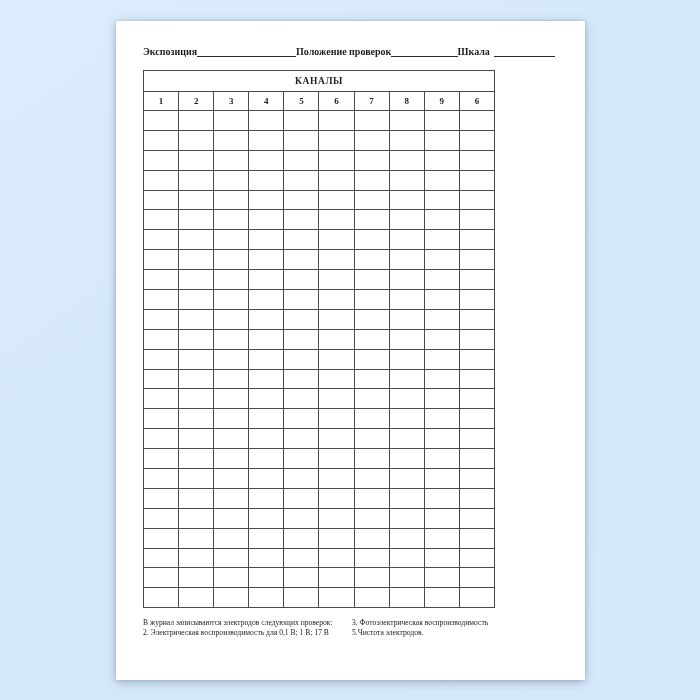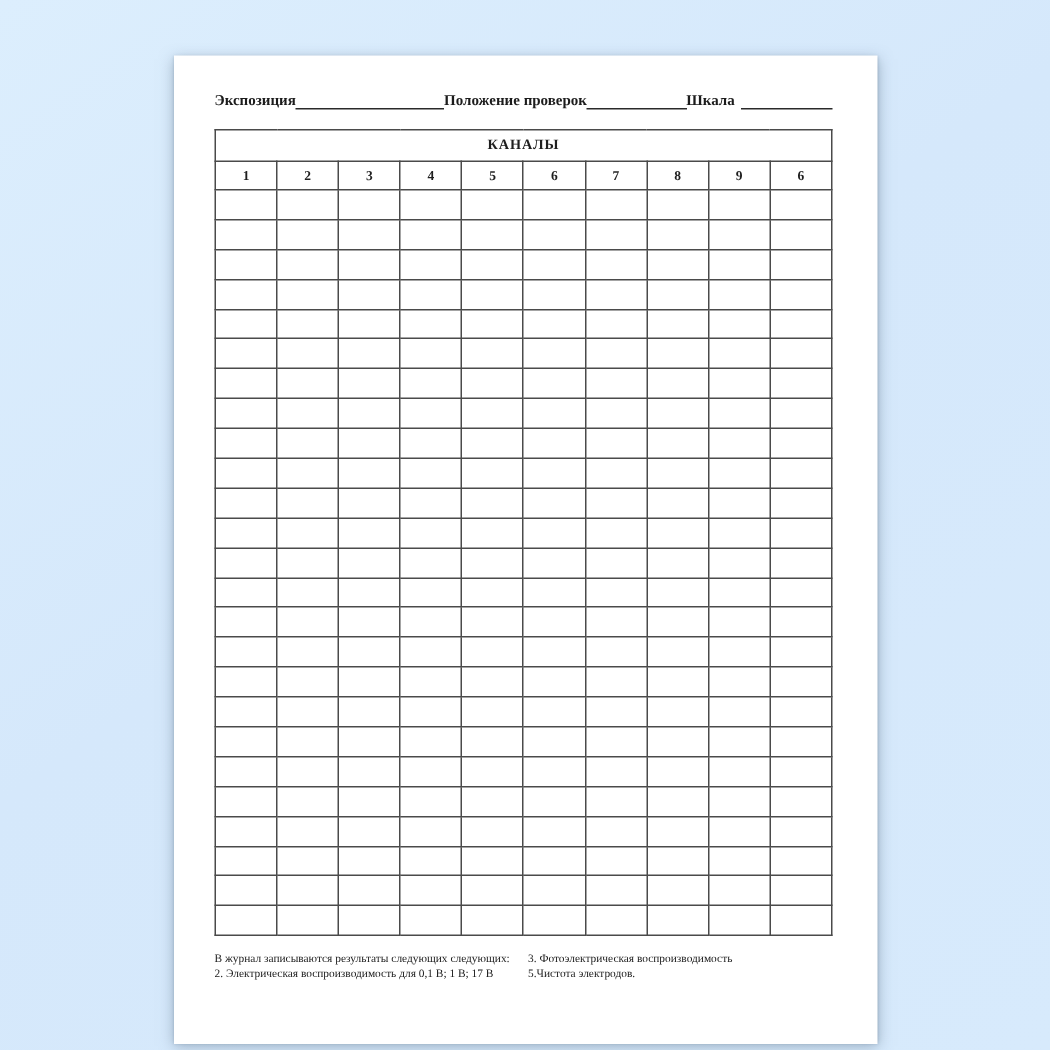--- a/index.html
+++ b/index.html
@@ -18,21 +18,20 @@
     position: absolute;
     left: 116px;
     top: 21px;
     width: 469px;
     height: 659px;
     background: #ffffff;
     box-shadow: 0 2px 9px rgba(96, 117, 140, 0.5), 0 0 2px rgba(96, 117, 140, 0.35);
     box-sizing: border-box;
     padding: 24px 30px 0 27px;
     color: #1f1f1f;
-    margin-top: 16px;
   }
   
   .header-line {
     display: flex;
     align-items: flex-end;
     height: 12px;
     font-size: 10px;
     font-weight: 600;
     color: #1c1c1c;
     white-space: nowrap;
@@ -43,21 +42,21 @@
     height: 9px;
     flex-grow: 1;
   }
   .b1 { flex-grow: 97; }
   .b2 { flex-grow: 65; }
   .b3 { flex-grow: 60; margin-left: 4px; }
   
   table.channels {
     border-collapse: collapse;
     table-layout: fixed;
-    width: 412px;
+    width: 352px;
     margin-top: 13px;
     border: 1.5px solid #3f3f3f;
   }
   table.channels td {
     border: 1px solid #4a4a4a;
     padding: 0;
   }
   td.title-cell {
     height: 20px;
     text-align: center;
@@ -416,21 +415,21 @@
           <td></td>
           <td></td>
           <td></td>
           <td></td>
         </tr>
       </tbody>
   </table>
 
   <div class="notes">
     <div class="notes-left">
-        <div>В журнал записываются результаты следующих следующих:</div>
+        <div>В журнал записываются электродов следующих проверок:</div>
         <div>2. Электрическая воспроизводимость для 0,1 В; 1 В; 17 В</div>
       </div>
     <div class="notes-right">
         <div>3. Фотоэлектрическая воспроизводимость</div>
         <div>5.Чистота электродов.</div>
       </div>
   </div>
 
 </div>
 

